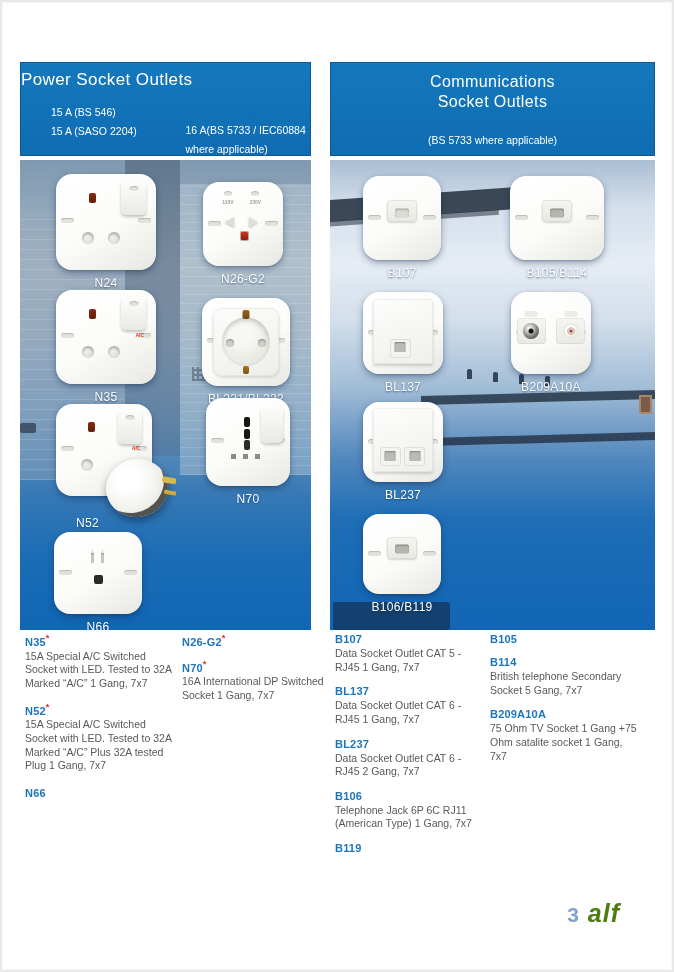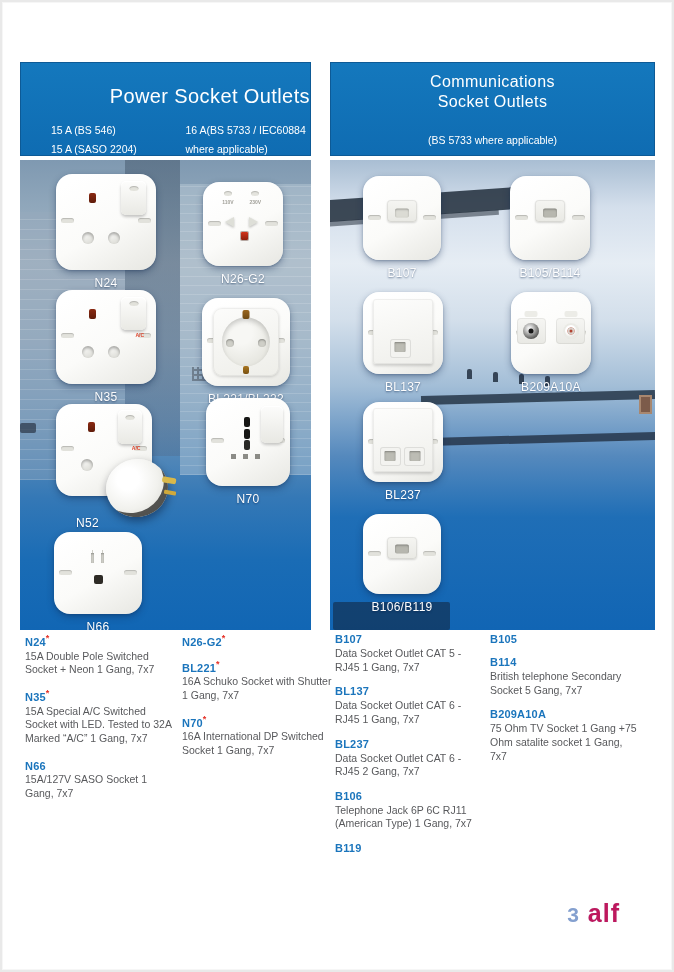--- a/index.html
+++ b/index.html
@@ -5,25 +5,25 @@
   * { margin:0; padding:0; box-sizing:border-box; }
   body { background:#ffffff; font-family:"Liberation Sans", sans-serif; }
   .page { position:relative; width:674px; height:972px; background:#fff; overflow:hidden;
           box-shadow: inset 0 0 0 2px #e9e9e9, inset 0 0 0 3px #f6f6f6; }
 
   
   .hdr { position:absolute; background:linear-gradient(180deg,#1478bd,#0f6cb2); border:1px solid #0d5a96;
          color:#fff; }
   .hdr-left { left:20px; top:62px; width:291px; height:94px; }
   .hdr-right { left:330px; top:62px; width:325px; height:94px; }
-  .hdr-title { text-align:right; font-size:20px; letter-spacing:.4px; margin-top:22px; font-weight:400; }
+  .hdr-title { text-align:left; font-size:17px; letter-spacing:.4px; margin-top:7px; font-weight:400; }
   .hdr-title2 { text-align:center; font-size:16px; letter-spacing:.4px; line-height:1.25; margin-top:9px; font-weight:400; }
   .hdr-sub { display:grid; grid-template-columns:1fr 1fr; margin-top:13px; font-size:10.5px; line-height:1.8; }
   .hdr-sub .c1 { padding-left:30px; }
-  .hdr-sub .c2 { padding-left:20px; }
+  .hdr-sub .c2 { padding-left:20px;margin-top:18px; }
   .hdr-sub-center { text-align:center; font-size:10.5px; margin-top:22px; }
 
   
   .photo { position:absolute; top:160px; height:470px; overflow:hidden; }
   .photo-left { left:20px; width:291px;
     background:linear-gradient(180deg,#7f99b1 0%,#90a7bb 10%,#a3b3c2 22%,#93aabf 38%,#6d95ba 55%,#3478b6 72%,#1a6cb5 85%,#1166b4 100%); }
   .photo-right { left:330px; width:325px;
     background:linear-gradient(180deg,#a9bed3 0%,#d4dfec 10%,#e6edf4 22%,#d3dfeb 34%,#a3bed7 48%,#5589bd 63%,#1f6eb6 76%,#1165b4 100%); }
   .deco { position:absolute; }
 
@@ -156,21 +156,21 @@
   .desc-col { position:absolute; top:633px; width:152px; }
   .dc1{left:25px} .dc2{left:182px} .dc3{left:335px} .dc4{left:490px}
   .entry { margin-bottom:11px; }
   .code { font-size:11px; font-weight:bold; color:#1b75bc; letter-spacing:.2px; }
   .code sup { color:#e53228; font-size:9px; }
   .entry p { font-size:10.5px; color:#58595c; line-height:1.3; margin-top:2px; }
 
   
   .pagefoot { position:absolute; top:899px; right:54px; display:flex; align-items:baseline; gap:9px; }
   .pagenum { font-size:21px; font-weight:bold; color:#84a0cf; }
-  .brand { font-size:25px; font-weight:bold; color:#be185d; letter-spacing:1px;
+  .brand { font-size:25px; font-weight:bold; font-style:italic; color:#4d7c0f; letter-spacing:1px;
     text-shadow:0 0 1px #d6e1f0; }
 </style>
 </head>
 <body>
 
 <div class="page">
 
   <header class="hdr hdr-left">
     <div class="hdr-title">Power Socket Outlets</div>
     <div class="hdr-sub">
@@ -306,21 +306,21 @@
 
     <figure class="product" style="left:33px; top:16px; width:78px;">
       <div class="plate" style="height:84px;">
         <span class="slot-l"></span>
         <span class="slot-r"></span>
         <span class="jack"></span>
       </div>
       <figcaption>B107</figcaption>
     </figure>
 
-    <figure class="product" style="left:180px; top:16px; width:80px;">
+    <figure class="product" style="left:180px; top:16px; width:94px;">
       <div class="plate" style="height:84px;">
         <span class="slot-l"></span>
         <span class="slot-r"></span>
         <span class="jack dark"></span>
       </div>
       <figcaption>B105/B114</figcaption>
     </figure>
 
     <figure class="product" style="left:33px; top:132px; width:80px;">
       <div class="plate" style="height:82px;">
@@ -364,40 +364,35 @@
         <span class="slot-l"></span>
         <span class="slot-r"></span>
         <span class="jack dark"></span>
       </div>
       <figcaption>B106/B119</figcaption>
     </figure>
   </div>
 
   <section class="desc-col dc1">
     <div class="entry">
-      <div class="code"><span>N24</span><sup>*</sup></div>
-      <p>15A Double Pole Switched Socket + Neon 1 Gang, 7x7</p>
-    </div>
-    <div class="entry">
       <div class="code"><span>N35</span><sup>*</sup></div>
       <p>15A Special A/C Switched Socket with LED. Tested to 32A Marked “A/C” 1 Gang, 7x7</p>
     </div>
     <div class="entry">
+      <div class="code"><span>N52</span><sup>*</sup></div>
+      <p>15A Special A/C Switched Socket with LED. Tested to 32A Marked “A/C” Plus 32A tested Plug 1 Gang, 7x7</p>
+    </div>
+    <div class="entry">
       <div class="code"><span>N66</span><sup></sup></div>
-      <p>15A/127V SASO Socket 1 Gang, 7x7</p>
     </div>
   </section>
 
   <section class="desc-col dc2">
     <div class="entry">
       <div class="code"><span>N26-G2</span><sup>*</sup></div>
-    </div>
-    <div class="entry">
-      <div class="code"><span>BL221</span><sup>*</sup></div>
-      <p>16A Schuko Socket with Shutter 1 Gang, 7x7</p>
     </div>
     <div class="entry">
       <div class="code"><span>N70</span><sup>*</sup></div>
       <p>16A International DP Switched Socket 1 Gang, 7x7</p>
     </div>
   </section>
 
   <section class="desc-col dc3">
     <div class="entry">
       <div class="code"><span>B107</span></div>

